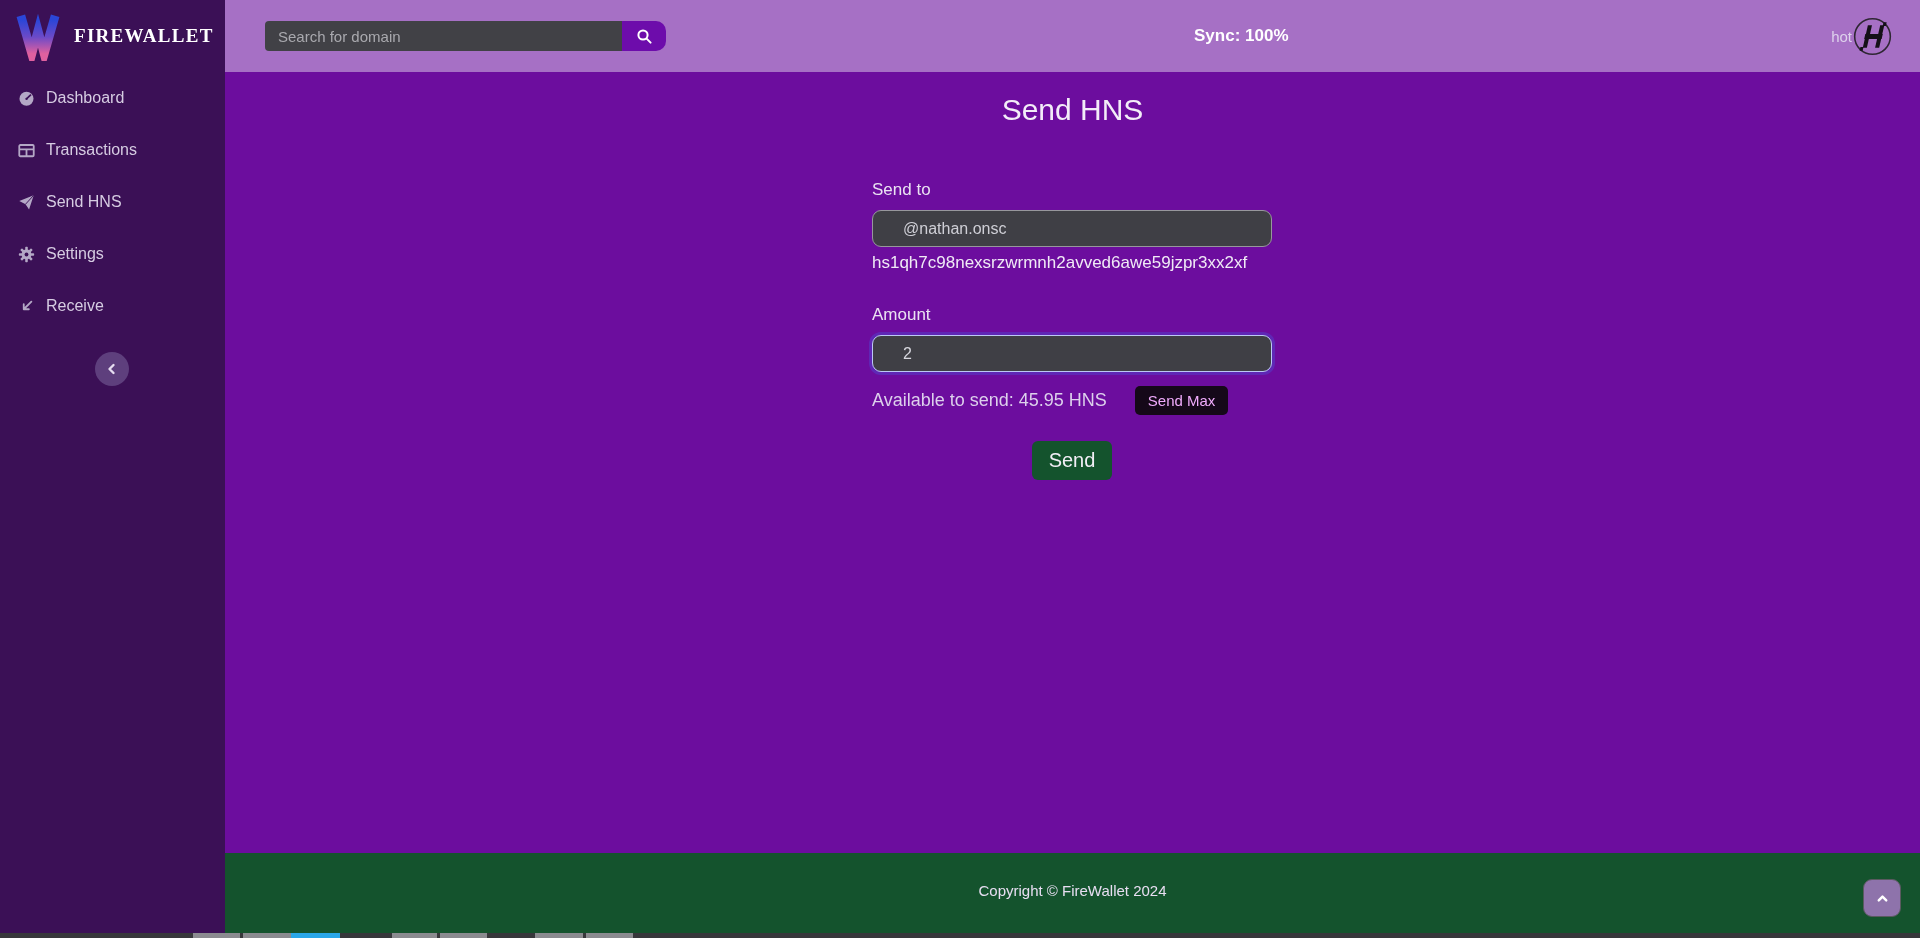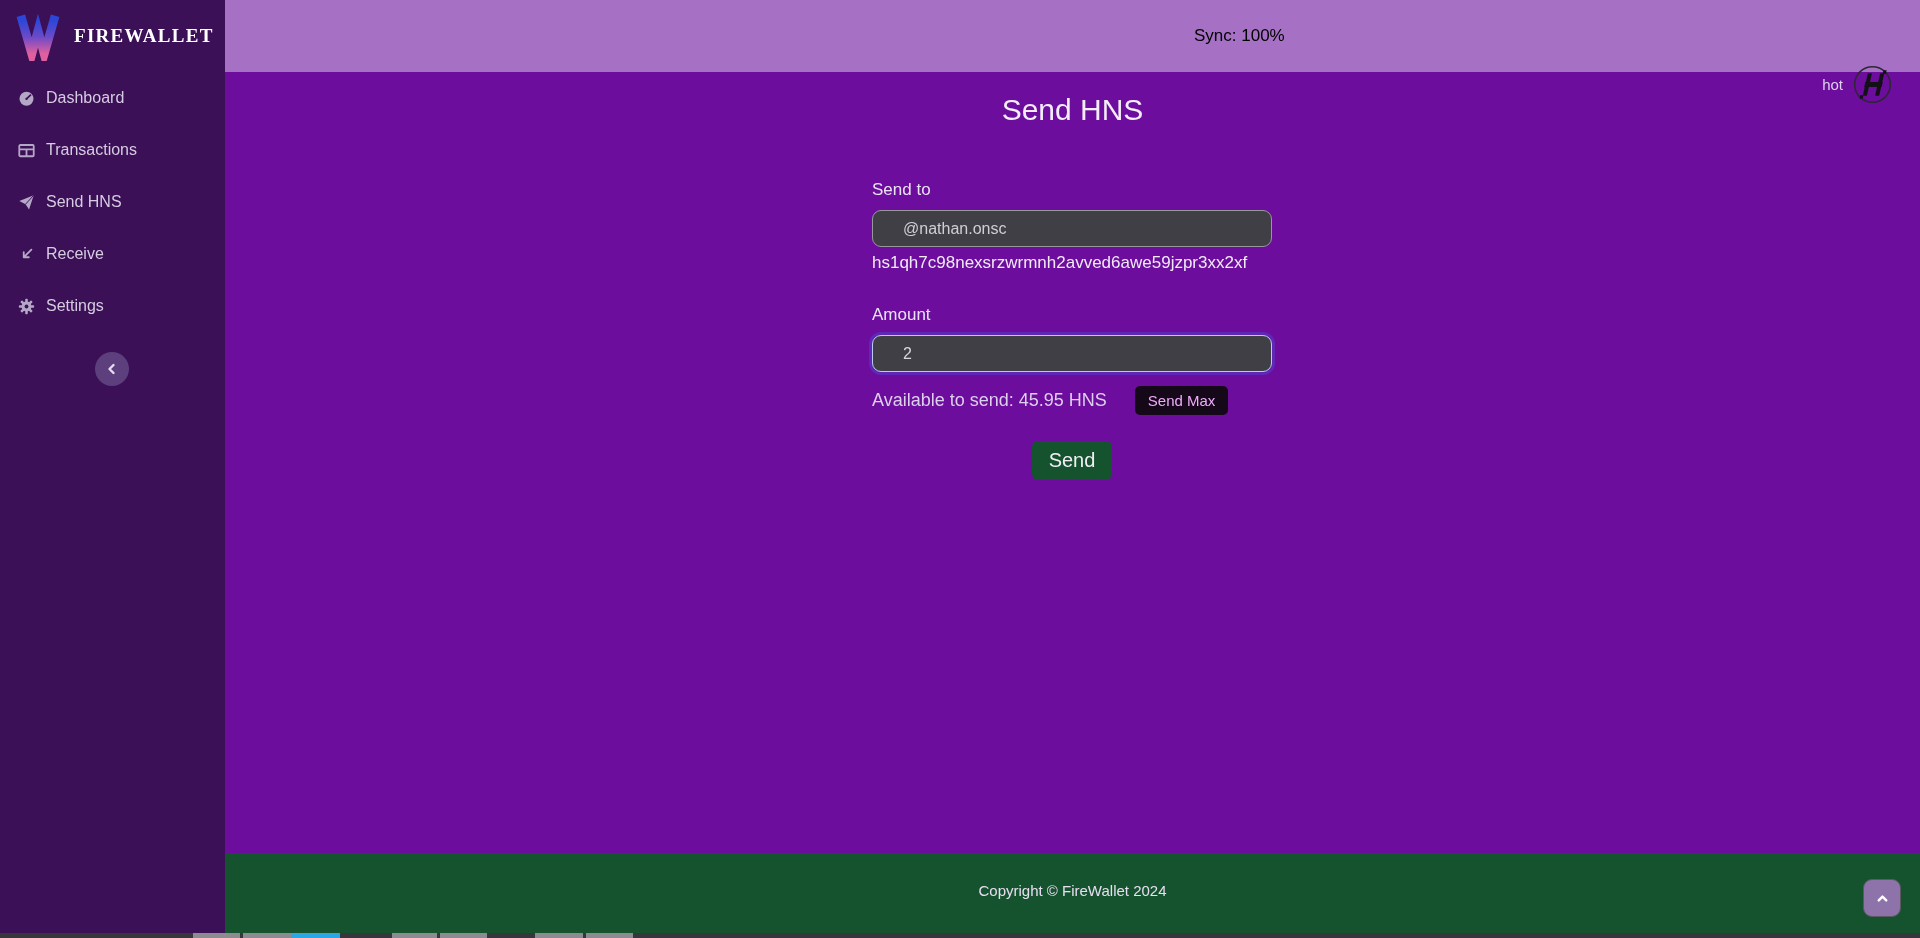--- a/index.html
+++ b/index.html
@@ -17,22 +17,22 @@
   .nav-icon { width:17px; height:17px; display:inline-flex; }
   .nav-icon svg { width:17px; height:17px; }
   .collapse-btn { position:absolute; left:95px; top:352px; width:34px; height:34px; border-radius:50%; background:#5e3f7d; display:flex; align-items:center; justify-content:center; cursor:pointer; }
 
   
   .header { position:absolute; left:225px; top:0; width:1695px; height:72px; background:#a670c5; z-index:2; }
   .search-wrap { position:absolute; left:40px; top:21px; height:30px; display:flex; }
   .search-input { width:357px; height:30px; box-sizing:border-box; background:#414146; border:none; outline:none; border-radius:4px 0 0 4px; color:#d9d9de; font-size:15px; padding:0 13px; font-family:"Liberation Sans", sans-serif; }
   .search-input::placeholder { color:#a9a9ae; }
   .search-btn { width:44px; height:30px; background:#6d0cab; border:none; border-radius:0 10px 10px 0; display:flex; align-items:center; justify-content:center; cursor:pointer; }
-  .sync { position:absolute; left:969px; top:0; height:72px; display:flex; align-items:center; color:#000000; font-size:17px; }
-  .wallet { position:absolute; right:27px; top:0; height:72px; display:flex; align-items:center; gap:9px; color:#ded2ec; font-size:15px;margin-top:48px; }
+  .sync { position:absolute; left:969px; top:0; height:72px; display:flex; align-items:center; color:#ffffff; font-size:17px;font-weight:bold; }
+  .wallet { position:absolute; right:27px; top:0; height:72px; display:flex; align-items:center; color:#ded2ec; font-size:15px; }
   .hs-icon svg { width:41px; height:41px; display:block; }
 
   
   .main { position:absolute; left:225px; top:72px; width:1695px; height:781px; background:#6c0d9e; }
   .page-title { margin:0; padding-top:21px; text-align:center; color:#f3edf8; font-size:30px; font-weight:400; }
   .form { position:absolute; left:647px; top:108px; width:400px; }
   .field-label { display:block; color:#eae2f2; font-size:17px; margin:0 0 10px 0; }
   .text-input { display:block; width:100%; box-sizing:border-box; height:37px; background:#3f3f45; border:1px solid #97979c; border-radius:9px; color:#cfcfd6; font-size:16px; padding:0 30px; outline:none; font-family:"Liberation Sans", sans-serif; }
   .resolved-address { margin:6px 0 0 0; color:#f0eaf6; font-size:17px; }
   .amount-label { margin-top:32px; }
@@ -95,53 +95,64 @@
       <span class="nav-icon">
         <svg viewBox="0 0 16 16">
             <path d="M1.2 6.7 L14.8 1.2 L10.4 14.6 L7.1 9.6 Z" fill="#b4a8c6"></path>
             <path d="M7.1 9.6 L14.8 1.2" stroke="#3b1056" stroke-width="0.9"></path>
           </svg>
       </span>
       <span>Send HNS</span>
     </div>
     <div class="nav-item">
       <span class="nav-icon">
-        <svg viewBox="0 0 16 16" fill="none" stroke="#b4a8c6" stroke-width="1.7" stroke-linecap="round" stroke-linejoin="round">
-            <path d="M12.6 3.4 L5.4 10.6 M5.4 5.8 V10.6 H10.2"></path>
-          </svg>
-      </span>
-      <span>Receive</span>
-    </div>
-    <div class="nav-item">
-      <span class="nav-icon">
         <svg viewBox="0 0 16 16">
             <g fill="#b4a8c6">
               <rect x="6.8" y="0.8" width="2.4" height="14.4" rx="0.7"></rect>
               <rect x="6.8" y="0.8" width="2.4" height="14.4" rx="0.7" transform="rotate(45 8 8)"></rect>
               <rect x="6.8" y="0.8" width="2.4" height="14.4" rx="0.7" transform="rotate(90 8 8)"></rect>
               <rect x="6.8" y="0.8" width="2.4" height="14.4" rx="0.7" transform="rotate(135 8 8)"></rect>
               <circle cx="8" cy="8" r="4.6"></circle>
             </g>
             <circle cx="8" cy="8" r="1.8" fill="#3b1056"></circle>
           </svg>
       </span>
       <span>Settings</span>
     </div>
+    <div class="nav-item">
+      <span class="nav-icon">
+        <svg viewBox="0 0 16 16" fill="none" stroke="#b4a8c6" stroke-width="1.7" stroke-linecap="round" stroke-linejoin="round">
+            <path d="M12.6 3.4 L5.4 10.6 M5.4 5.8 V10.6 H10.2"></path>
+          </svg>
+      </span>
+      <span>Receive</span>
+    </div>
   </div>
 
   <div class="collapse-btn">
     <span style="display:flex;">
       <svg width="16" height="16" viewBox="0 0 16 16" fill="none" stroke="#e6ddf0" stroke-width="2.4" stroke-linecap="round" stroke-linejoin="round">
           <polyline points="9.5,4 5.5,8 9.5,12"></polyline>
         </svg>
     </span>
   </div>
 </div>
 
 <div class="header">
+  <div class="search-wrap">
+    <input class="search-input" type="text" placeholder="Search for domain" style="">
+    <button class="search-btn">
+      <span style="display:flex;">
+        <svg width="17" height="17" viewBox="0 0 17 17" fill="none" stroke="#ffffff" stroke-width="2">
+            <circle cx="7" cy="7" r="4.6"></circle>
+            <path d="M10.6 10.6 L14.6 14.6" stroke-linecap="round"></path>
+          </svg>
+      </span>
+    </button>
+  </div>
   <div class="sync">Sync: 100%</div>
   <div class="wallet">
     <span>hot</span>
     <span class="hs-icon">
       <svg viewBox="0 0 40 40">
         <circle cx="20" cy="20" r="17.4" fill="none" stroke="#2e2633" stroke-width="1.5"></circle>
         <g fill="#141018">
           <path d="M15.5 9 L19.5 9 L14.5 31 L10.5 31 Z"></path>
           <path d="M27.5 9 L31.5 9 L26.5 31 L22.5 31 Z"></path>
           <path d="M13 17.6 L30 17.6 L28.9 22.4 L11.9 22.4 Z"></path>

